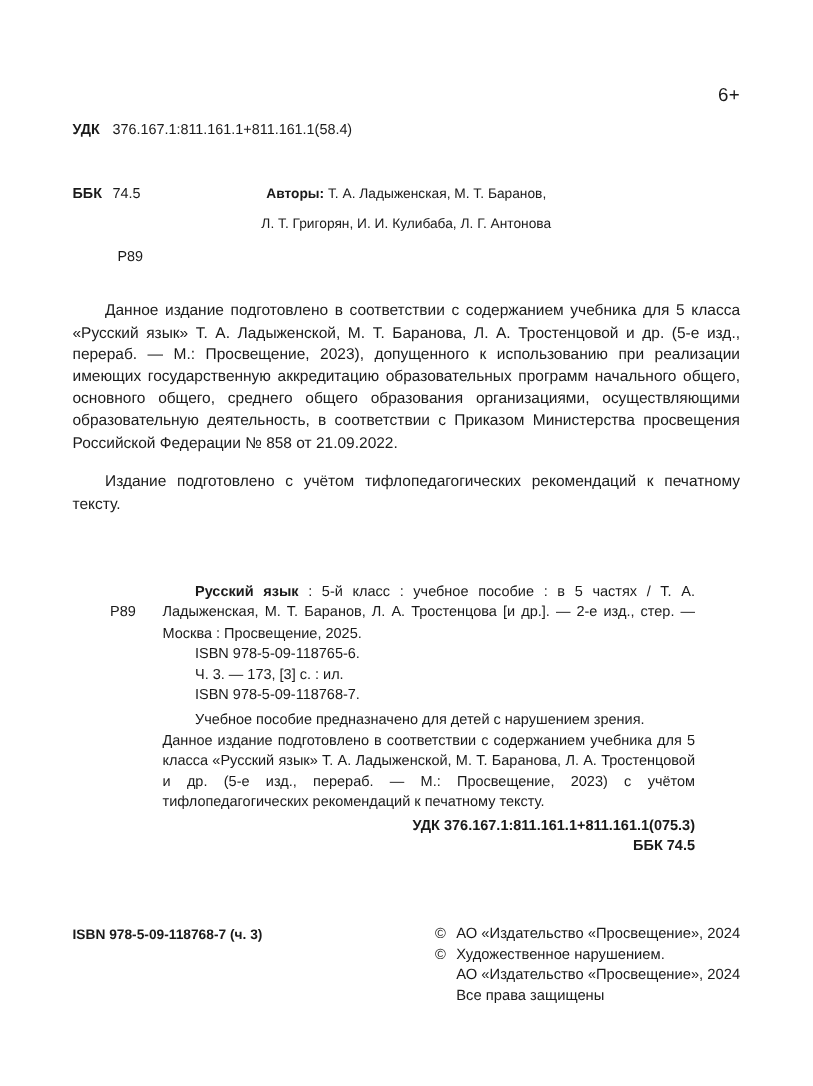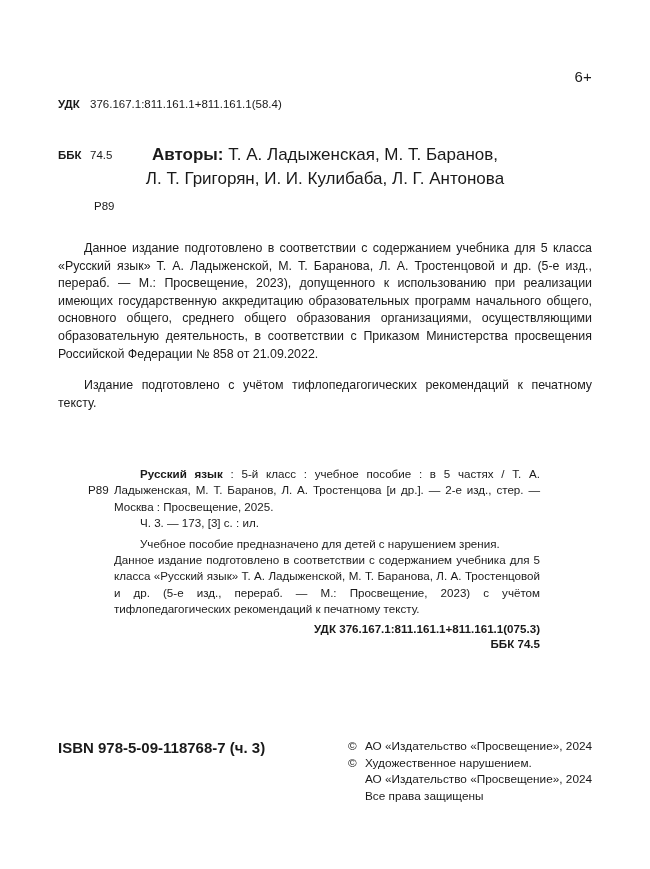--- a/index.html
+++ b/index.html
@@ -48,21 +48,21 @@
     letter-spacing: 0.2px;
   }
 
   
   .authors {
     position: absolute;
     left: 58px;
     right: 58px;
     top: 143px;
     text-align: center;
-    font-size: 17px;
+    font-size: 11px;
     line-height: 24px;
   }
   .authors .auth-line { display: block; white-space: nowrap; }
   .authors .auth-label { font-weight: bold; }
 
   
   .body-text {
     position: absolute;
     left: 58px;
     width: 534px;
@@ -88,21 +88,21 @@
     line-height: 16.4px;
   }
   .cip-shelf {
     position: absolute;
     left: 0;
     top: 16px;
     width: 26px;
     font-size: 11.6px;
   }
   .cip-body {
-    margin-left: 26px;
+    margin-left: 42px;
     width: 426px;
     text-align: justify;
     text-justify: inter-word;
   }
   .cip-title-para {
     text-indent: 26px;
     margin: 0;
   }
   .cip-title-para .booktitle { font-weight: bold; }
   .cip-isbns {
@@ -123,21 +123,21 @@
     font-size: 11.6px;
     line-height: 15.6px;
   }
   .cip-codes span { display: block; white-space: pre; }
 
   
   .footer-isbn {
     position: absolute;
     left: 58px;
     top: 738px;
-    font-size: 15px;
+    font-size: 11px;
     font-weight: bold;
     line-height: 20px;
   }
   .footer-isbn span { display: block; white-space: nowrap; }
 
   .copyright {
     position: absolute;
     left: 348px;
     top: 738px;
     font-size: 11.8px;
@@ -177,21 +177,23 @@
   <div class="body-text">
     <p>Данное издание подготовлено в соответствии с содержанием учебника для 5 класса «Русский язык» Т. А. Ладыженской, М. Т. Баранова, Л. А. Тростенцовой и др. (5-е изд., перераб. — М.: Просвещение, 2023), допущенного к использованию при реализации имеющих государственную аккредитацию образовательных программ начального общего, основного общего, среднего общего образования организациями, осуществляющими образовательную деятельность, в соответствии с Приказом Министерства просвещения Российской Федерации № 858 от 21.09.2022.</p>
     <p>Издание подготовлено с учётом тифлопедагогических рекомендаций к печатному тексту.</p>
   </div>
 
   <div class="cip">
     <div class="cip-shelf">Р89</div>
     <div class="cip-body">
       <p class="cip-title-para"><span class="booktitle">Русский язык</span><span> : 5-й класс : учебное пособие : в 5 частях / Т. А. Ладыженская, М. Т. Баранов, Л. А. Тростенцова [и др.]. — 2-е изд., стер. — Москва : Просвещение, 2025.</span></p>
       <div class="cip-isbns">
+        <span>ISBN 978-5-09-118765-6.</span>
         <span>Ч. 3. — 173, [3] с. : ил.</span>
+        <span>ISBN 978-5-09-118768-7.</span>
       </div>
       <p class="cip-note"><span class="lead">Учебное пособие предназначено для детей с нарушением зрения.</span><span>Данное издание подготовлено в соответствии с содержанием учебника для 5 класса «Русский язык» Т. А. Ладыженской, М. Т. Баранова, Л. А. Тростенцовой и др. (5-е изд., перераб. — М.: Просвещение, 2023) с учётом тифлопедагогических рекомендаций к печатному тексту.</span></p>
       <div class="cip-codes">
         <span>УДК 376.167.1:811.161.1+811.161.1(075.3)</span>
         <span>ББК 74.5</span>
       </div>
     </div>
   </div>
 
   <div class="footer-isbn">

